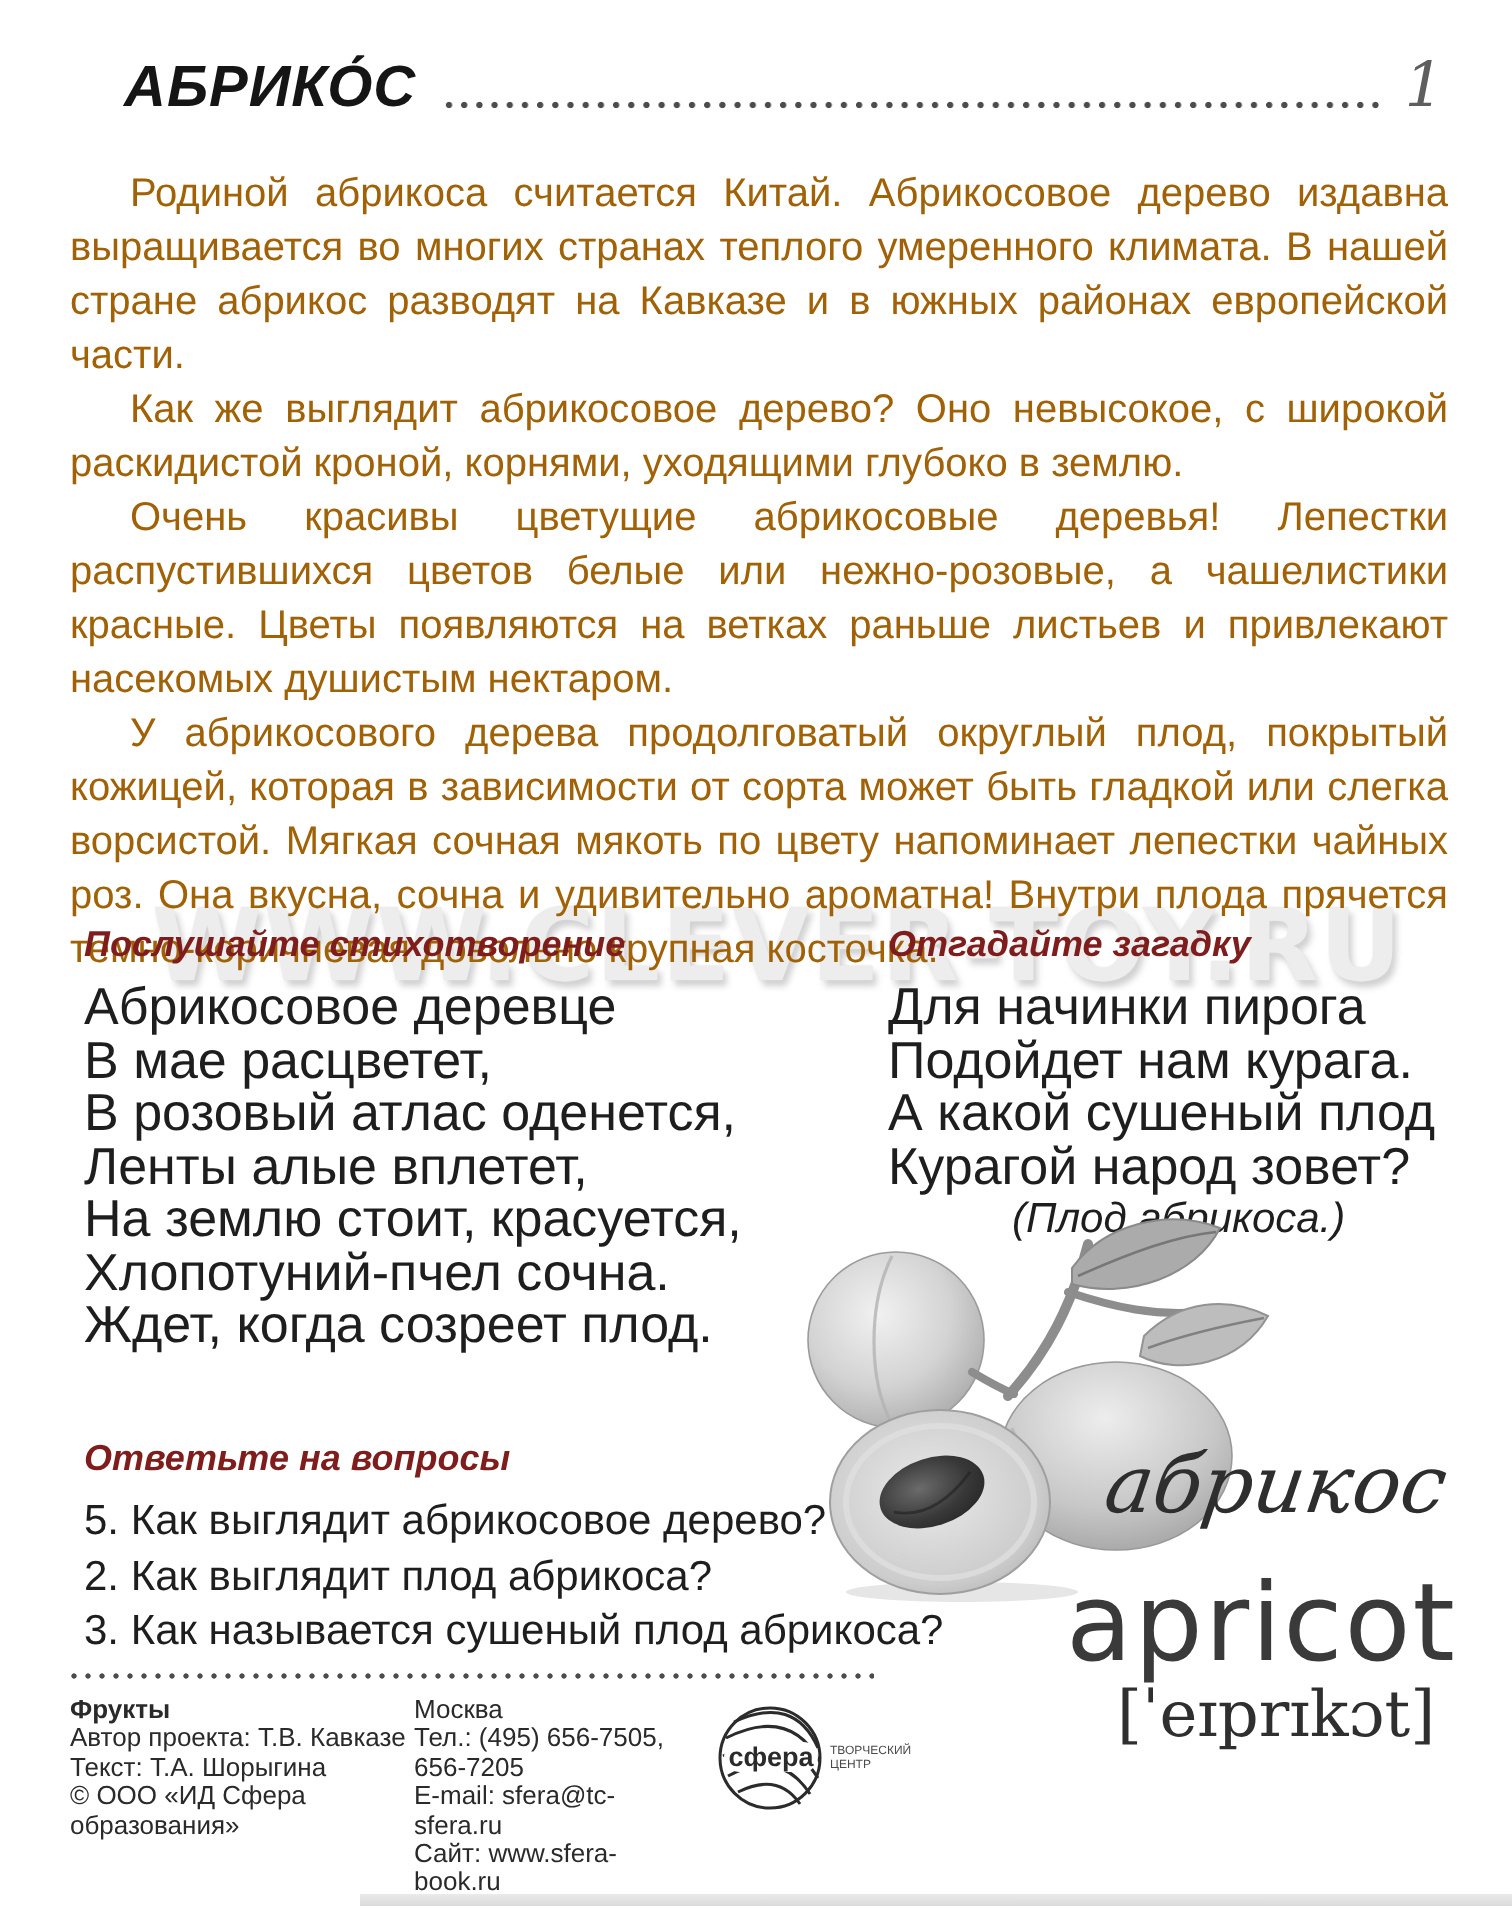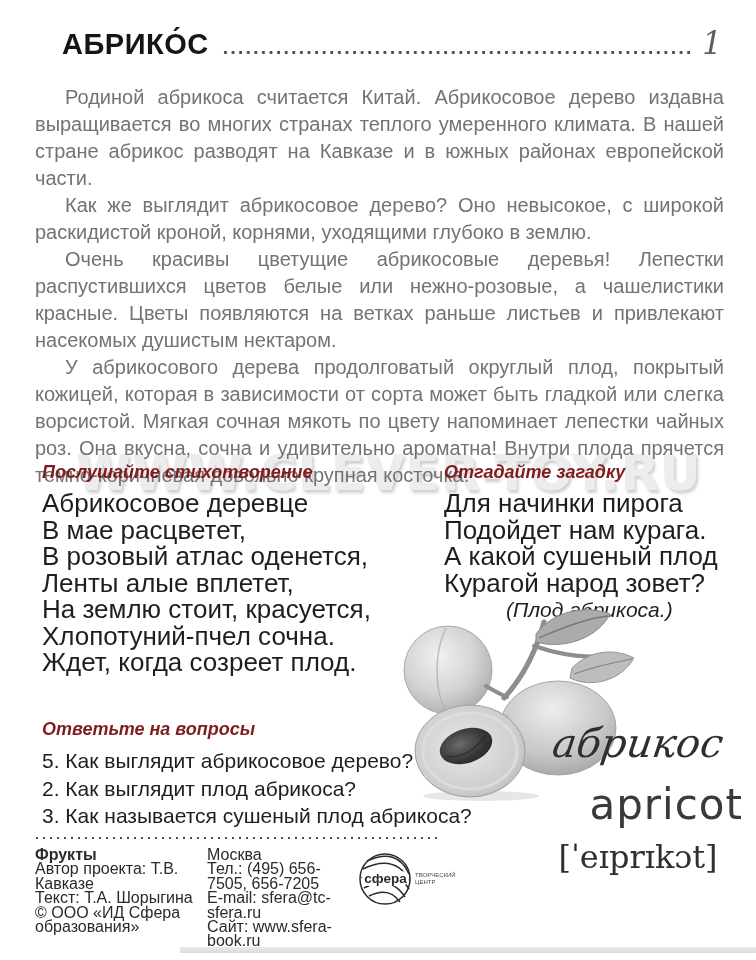--- a/index.html
+++ b/index.html
@@ -20,66 +20,66 @@
     font-size:50px;font-weight:bold;letter-spacing:1px;
     color:#ededed;
     text-shadow:0 0 1px #e2e2e2, 2px 3px 3px rgba(150,150,150,.45);
     white-space:nowrap;
     user-select:none;
   }
 
   
   .header{left:62px;top:28px;right:34px;display:flex;align-items:flex-end;}
   .title{
-    font-size:29px;font-weight:bold;
+    font-size:29px;font-weight:bold;font-style:italic;
     letter-spacing:.5px;color:#151515;white-space:nowrap;
   }
   .leader{
     flex:1;height:5px;margin:0 10px 6px 14px;
     background-image:radial-gradient(circle at 2.5px 2.5px,#4c4c4c 1.35px,transparent 1.8px);
     background-size:7.6px 5px;background-repeat:repeat-x;
   }
   .page-number{
     font-family:"DejaVu Serif",serif;font-style:italic;
     font-size:31px;color:#5e5e5e;line-height:1;padding-bottom:2px;
   }
 
   
-  .article{left:35px;top:84px;width:689px;text-align:justify;font-size:20px;line-height:27px;color:#737373;}
+  .article{left:35px;top:84px;width:689px;text-align:justify;font-size:20px;line-height:27px;color:#a16207;}
   .article p{margin:0;text-indent:30px;}
 
   
   .section-heading{font-size:18px;font-weight:bold;font-style:italic;color:#7f1d1d;margin:0 0 7px 0;}
   .poem{left:42px;top:462px;width:400px;}
   .riddle{left:444px;top:462px;width:270px;}
   .verse-line{font-size:26px;line-height:26.5px;white-space:nowrap;}
   .riddle-answer{font-size:21px;line-height:27px;font-style:italic;padding-left:62px;}
 
   
   .questions{left:42px;top:719px;width:470px;}
   .question-line{font-size:21px;line-height:27.5px;white-space:nowrap;}
 
   
   .vocab-ru{left:533px;top:720px;width:210px;text-align:center;
     font-family:"DejaVu Serif",serif;font-style:italic;font-size:40px;color:#2e2e2e;
     transform:skewX(-8deg);}
-  .vocab-en{left:533px;top:780px;width:210px;text-align:right;
-    font-family:"DejaVu Sans",sans-serif;font-size:42px;color:#3a3a3a;letter-spacing:1px;}
+  .vocab-en{left:533px;top:780px;width:210px;text-align:left;
+    font-family:"DejaVu Sans",sans-serif;font-size:54px;color:#3a3a3a;letter-spacing:1px;}
   .vocab-tr{left:533px;top:838px;width:210px;text-align:center;
     font-family:"DejaVu Serif",serif;font-size:32px;color:#2f2f2f;}
 
   
   .footer{left:35px;top:836px;width:440px;}
   .footer-dots{
     width:402px;height:5px;margin-bottom:7px;
     background-image:radial-gradient(circle at 2px 2px,#4c4c4c 1.15px,transparent 1.5px);
     background-size:7px 5px;background-repeat:repeat-x;
   }
   .footer-row{display:flex;}
-  .footer-col{font-size:16px;line-height:14.4px;color:#2a2a2a;}
+  .footer-col{font-size:13px;line-height:14.4px;color:#2a2a2a;}
   .footer-col.credits{width:172px;}
   .footer-col.contacts{width:135px;}
   .footer-series{font-weight:bold;}
   .footer-logo{margin-left:13px;margin-top:2px;}
 
   
   .scan-strip{left:180px;top:947px;width:576px;height:6px;
     background:linear-gradient(to bottom,#e6e6e6,#d4d4d4);opacity:.85;}
 </style>
 </head>

